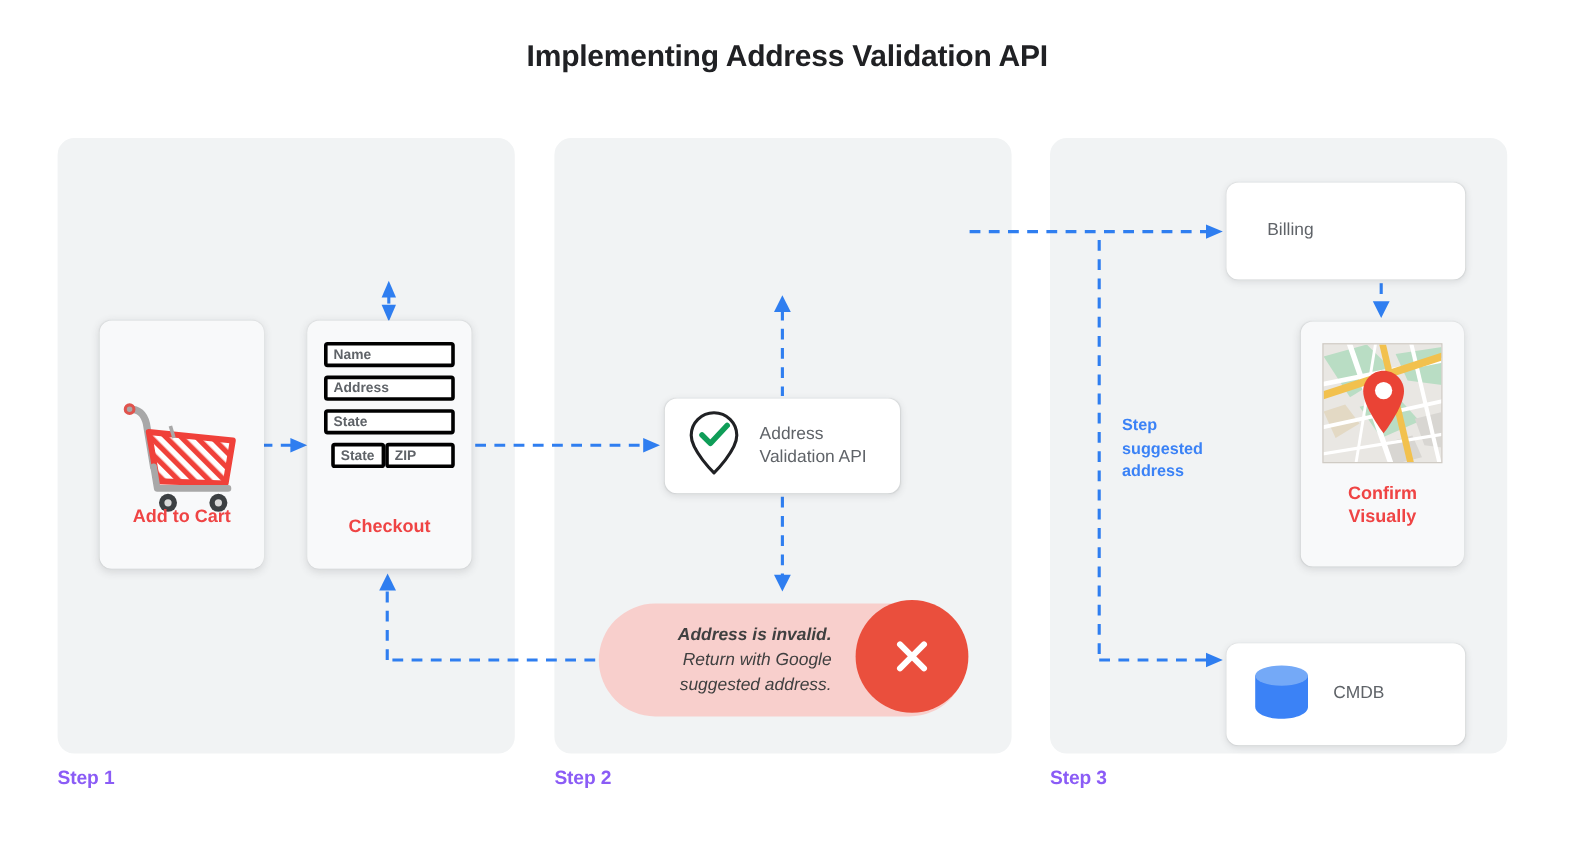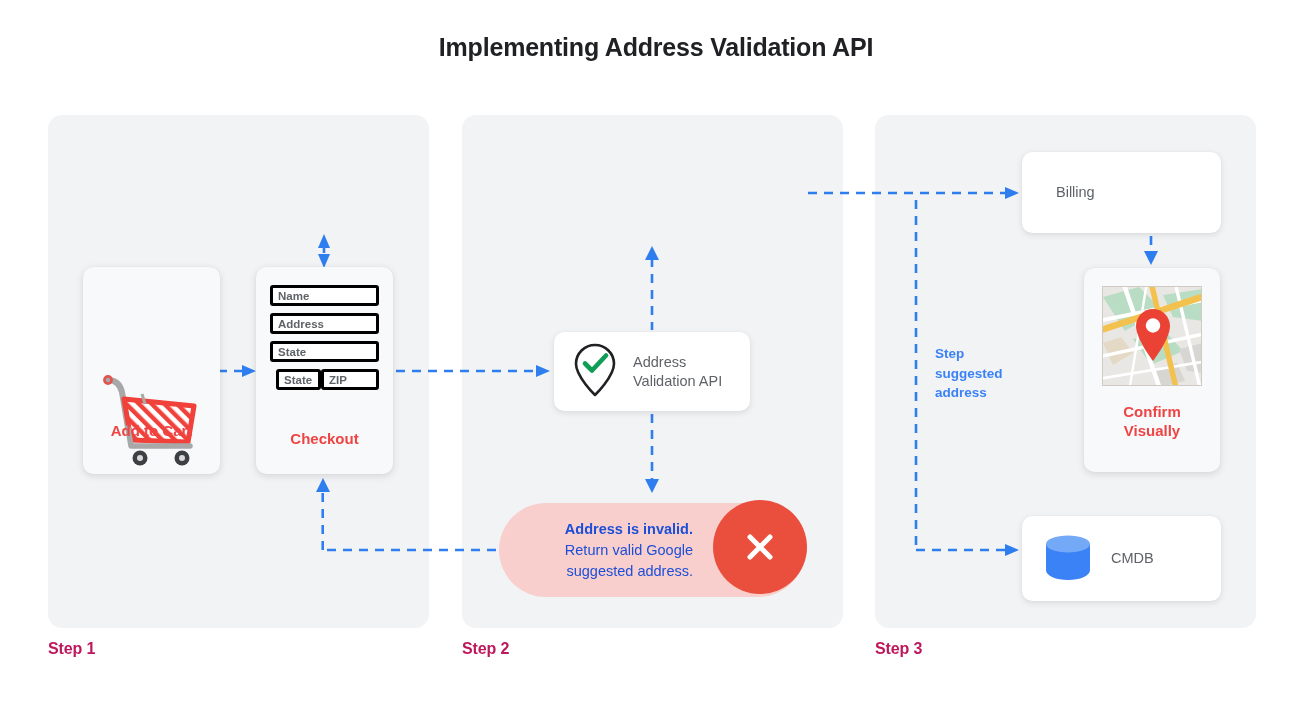--- a/index.html
+++ b/index.html
@@ -24,21 +24,21 @@
     position: absolute;
     background: #f1f3f4;
     border-radius: 14px;
   }
   #panel1 { left: 48px;  top: 115px; width: 381px; height: 513px; }
   #panel2 { left: 462px; top: 115px; width: 381px; height: 513px; }
   #panel3 { left: 875px; top: 115px; width: 381px; height: 513px; }
 
   .step-label {
     position: absolute;
-    font-size: 16px; font-weight: bold; color: #be185d;
+    font-size: 16px; font-weight: bold; color: #8b5cf6;
     letter-spacing: -0.1px;
   }
   #steplab1 { left: 48px;  top: 640px; }
   #steplab2 { left: 462px; top: 640px; }
   #steplab3 { left: 875px; top: 640px; }
 
   
   .card {
     position: absolute;
     background: #ffffff;
@@ -64,21 +64,21 @@
   #autocomplete-card {
     left: 195px; top: 152px; width: 199px; height: 80px;
     display: flex; align-items: center; padding-left: 14px;
   }
   #autocomplete-card .label { margin-left: 12px; }
 
   
   #addtocart-card {
     left: 83px; top: 267px; width: 137px; height: 207px;
     display: flex; flex-direction: column;
-    align-items: center; justify-content: flex-end;
+    align-items: center; justify-content: center;
     padding-top: 16px;
   }
   #addtocart-card .cart-wrap { margin-top: 6px; }
   #addtocart-card .card-title { position: absolute; bottom: 34px; left: 0; width: 100%; }
 
   
   #checkout-card {
     left: 256px; top: 267px; width: 137px; height: 207px;
   }
   .field-list { position: absolute; top: 18px; left: 14px; width: 109px; }
@@ -114,21 +114,21 @@
   #pill-invalid {
     left: 499px; top: 503px; width: 306px; height: 94px;
     background: #f8cfcc;
   }
   .pill-text { position: absolute; right: 112px; text-align: right; }
   #pill-valid .pill-text { top: 22px; }
   #pill-invalid .pill-text { top: 16px; }
   .pill-head { font-size: 14.5px; font-weight: bold; line-height: 21px; }
   .pill-body { font-size: 14.5px; line-height: 21px; }
   #pill-valid .pill-head, #pill-valid .pill-body { color: #1e5c33; }
-  #pill-invalid .pill-head, #pill-invalid .pill-body { color: #1d4ed8; }
+  #pill-invalid .pill-head, #pill-invalid .pill-body { color: #404040; font-style: italic; }
 
   .pill-badge {
     position: absolute; border-radius: 50%;
     display: flex; align-items: center; justify-content: center;
   }
   #badge-valid {
     right: -2px; top: -5px; width: 94px; height: 94px;
     background: #1e9150;
   }
   #badge-invalid {
@@ -148,21 +148,21 @@
   }
   .map-thumb {
     position: absolute; left: 18px; top: 18px;
     width: 100px; height: 100px;
     border: 1px solid #cfcbc4;
     overflow: hidden; background: #e9e7e3;
   }
   #confirm-card .card-title { position: absolute; bottom: 32px; left: 0; width: 100%; }
 
   #cmdb-card {
-    left: 1022px; top: 516px; width: 199px; height: 85px;
+    left: 1022px; top: 536px; width: 199px; height: 85px;
     display: flex; align-items: center; padding-left: 20px;
   }
   #cmdb-card .label { margin-left: 17px; }
 
   
   #store-note {
     position: absolute; left: 935px; top: 344px; width: 100px;
     font-size: 13.5px; font-weight: bold; color: #3b82f6;
     line-height: 19.5px;
   }
@@ -273,21 +273,21 @@
     </span>
     <span class="label">
       <div class="card-text">Address</div>
       <div class="card-text">Validation API</div>
     </span>
   </div>
 
   <div class="pill" id="pill-invalid">
     <div class="pill-text">
       <div class="pill-head">Address is invalid.</div>
-      <div class="pill-body">Return valid Google</div>
+      <div class="pill-body">Return with Google</div>
       <div class="pill-body">suggested address.</div>
     </div>
     <div class="pill-badge" id="badge-invalid">
       <svg width="44" height="44" viewBox="0 0 44 44">
         <path d="M12 12 L32 32 M32 12 L12 32" fill="none" stroke="#ffffff" stroke-width="5" stroke-linecap="round"></path>
       </svg>
     </div>
   </div>
 
   <div class="card" id="billing-card">

